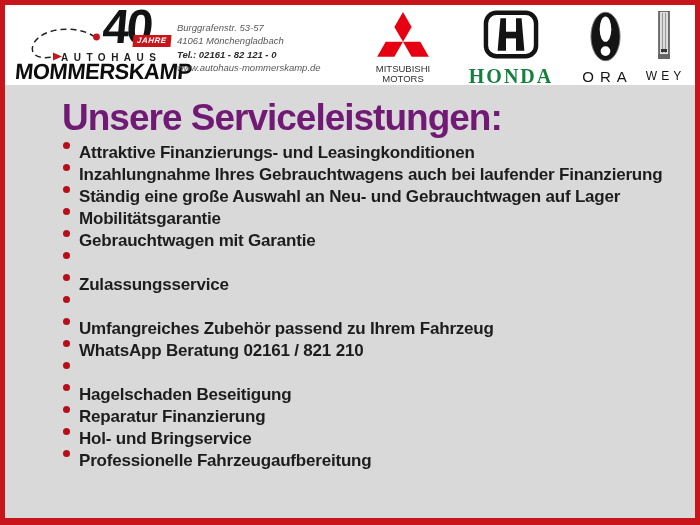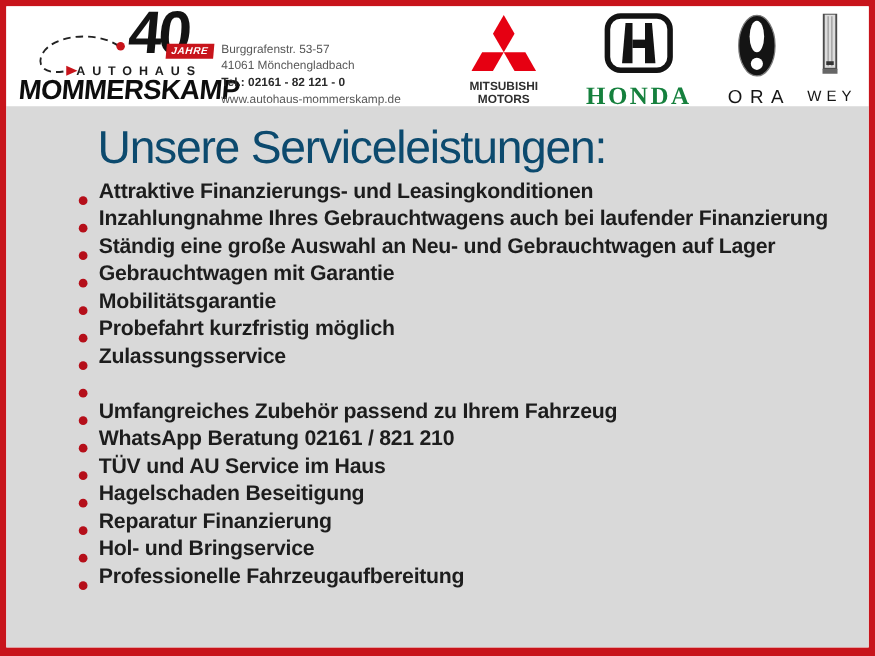--- a/index.html
+++ b/index.html
@@ -18,40 +18,40 @@
   #mk-years{position:absolute;left:88px;top:-6px;font-size:48px;font-weight:800;
     letter-spacing:-3px;color:#131313;transform:skewX(-5deg);line-height:1;}
   #mk-badge{position:absolute;left:118px;top:26px;background:#c8141b;color:#fff;
     font-size:8px;font-weight:700;font-style:italic;padding:2px 4px;letter-spacing:.5px;
     transform:skewX(-5deg);line-height:1;}
   #mk-tagline{position:absolute;left:46px;top:44px;font-size:10px;font-weight:600;
     letter-spacing:5.5px;color:#1d1d1d;line-height:1;white-space:nowrap;}
   #mk-name{position:absolute;left:0px;top:52px;font-size:22px;font-weight:800;
     letter-spacing:-.5px;color:#0d0d0d;transform:skewX(-5deg);line-height:1;white-space:nowrap;}
   
-  #contact{position:absolute;left:172px;top:28px;font-size:9.5px;line-height:1.42;color:#585858;}
+  #contact{position:absolute;left:172px;top:16px;font-size:9.5px;line-height:1.42;color:#585858;font-style:italic;}
   #contact .phone{font-weight:700;color:#2b2b2b;}
   
   .brand{position:absolute;text-align:center;}
   #brand-mitsubishi{left:352px;top:7px;width:92px;}
-  #brand-mitsubishi .wordmark{font-size:9.5px;font-weight:700;color:#2f2f2f;line-height:1.1;margin-top:3px;}
+  #brand-mitsubishi .wordmark{font-size:9.5px;font-weight:400;color:#2f2f2f;line-height:1.1;margin-top:3px;}
   #brand-honda{left:448px;top:5px;width:116px;}
   #brand-honda .wordmark{font-family:"Liberation Serif",serif;font-size:20px;font-weight:700;
     letter-spacing:2px;color:#15803d;margin-top:2px;}
   #brand-ora{left:568px;top:6px;width:64px;}
   #brand-ora .wordmark{font-size:15px;font-weight:400;letter-spacing:6px;color:#151515;margin-top:2px;margin-left:5px;}
   #brand-wey{left:634px;top:6px;width:50px;}
   #brand-wey .wordmark{font-size:12px;font-weight:400;letter-spacing:4px;color:#151515;margin-top:2px;margin-left:3px;}
   
   #main{position:absolute;left:0;top:80px;width:690px;height:433px;background:#d9d9d9;
     padding:12px 10px 0 57px;}
-  #title{margin:0 0 2px 16px;font-size:37px;line-height:1.15;font-weight:400;
-    letter-spacing:-1px;color:#0c4a6e;}
+  #title{margin:0 0 2px 0;font-size:37px;line-height:1.15;font-weight:700;
+    letter-spacing:-1px;color:#701a75;}
   #services{list-style:none;margin:2px 0 0 0;padding:0;}
-  #services li{display:flex;align-items:flex-end;line-height:22px;height:22px;}
+  #services li{display:flex;align-items:flex-start;line-height:22px;height:22px;}
   #services .bullet{flex:0 0 7px;width:7px;height:7px;border-radius:50%;
     background:#b50f1a;margin:0 9px 0 1px;}
   #services .svc{font-size:17px;font-weight:700;letter-spacing:-.2px;color:#1d1d1d;white-space:nowrap;}
 </style>
 </head>
 <body>
 
 <div id="page">
 
   <div id="header">
@@ -129,48 +129,46 @@
       <li>
           <span class="bullet"></span>
           <span class="svc">Inzahlungnahme Ihres Gebrauchtwagens auch bei laufender Finanzierung</span>
         </li>
       <li>
           <span class="bullet"></span>
           <span class="svc">Ständig eine große Auswahl an Neu- und Gebrauchtwagen auf Lager</span>
         </li>
       <li>
           <span class="bullet"></span>
+          <span class="svc">Mobilitätsgarantie</span>
+        </li>
+      <li>
+          <span class="bullet"></span>
           <span class="svc">Gebrauchtwagen mit Garantie</span>
         </li>
       <li>
           <span class="bullet"></span>
-          <span class="svc">Mobilitätsgarantie</span>
-        </li>
-      <li>
-          <span class="bullet"></span>
-          <span class="svc">Probefahrt kurzfristig möglich</span>
         </li>
       <li>
           <span class="bullet"></span>
           <span class="svc">Zulassungsservice</span>
         </li>
       <li>
           <span class="bullet"></span>
         </li>
       <li>
           <span class="bullet"></span>
           <span class="svc">Umfangreiches Zubehör passend zu Ihrem Fahrzeug</span>
         </li>
       <li>
           <span class="bullet"></span>
           <span class="svc">WhatsApp Beratung 02161 / 821 210</span>
         </li>
       <li>
           <span class="bullet"></span>
-          <span class="svc">TÜV und AU Service im Haus</span>
         </li>
       <li>
           <span class="bullet"></span>
           <span class="svc">Hagelschaden Beseitigung</span>
         </li>
       <li>
           <span class="bullet"></span>
           <span class="svc">Reparatur Finanzierung</span>
         </li>
       <li>

